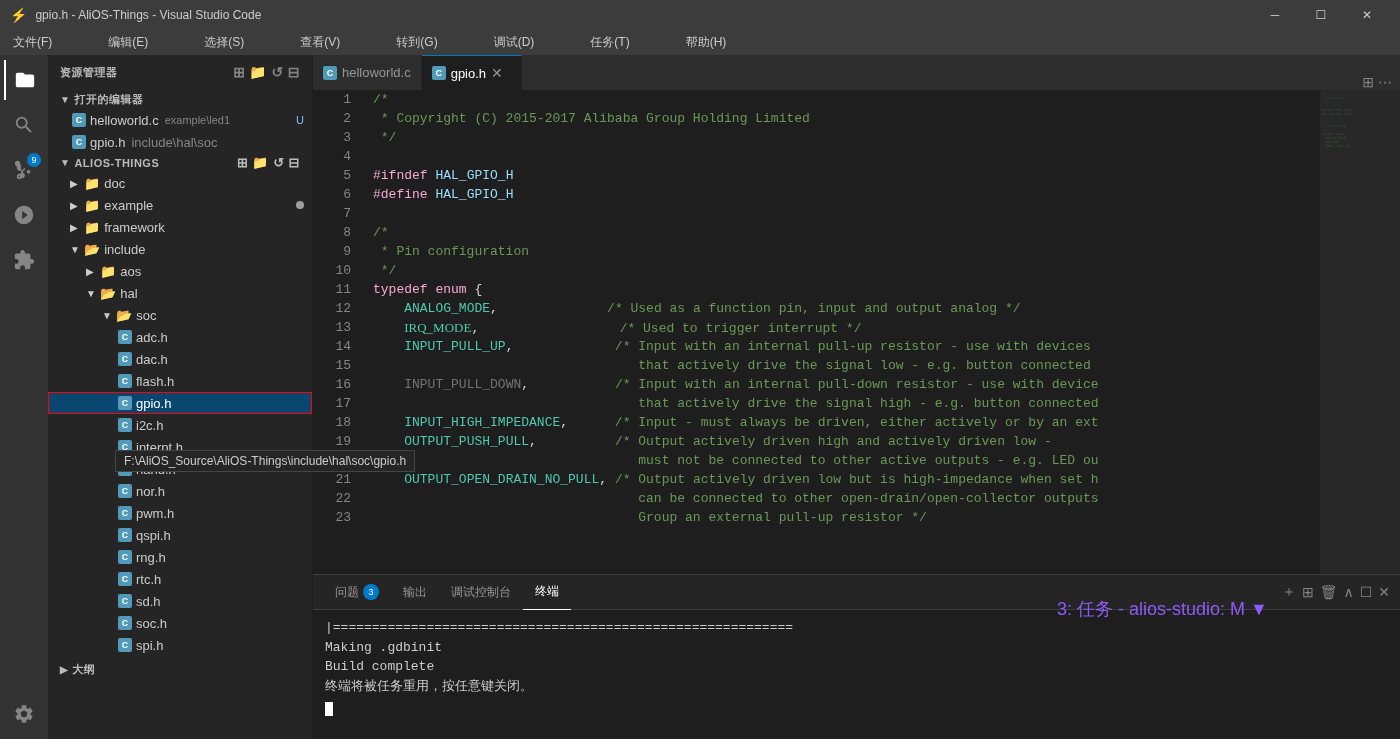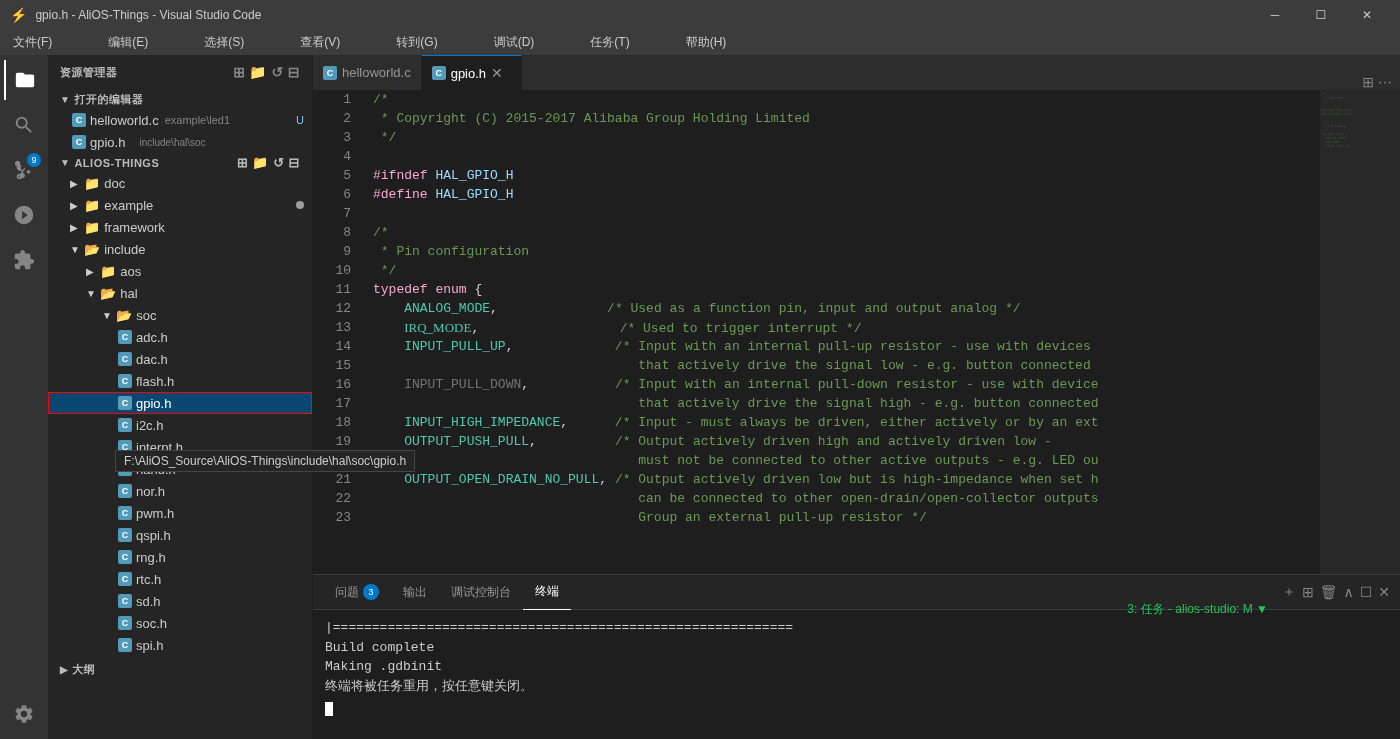--- a/index.html
+++ b/index.html
@@ -382,21 +382,21 @@
     </div>
     <div class="tree-item" style="padding-left: 24px;">
       <span class="c-icon">C</span>
       <span>helloworld.c</span>
       <span style="color:#858585; font-size:11px; margin-left:6px;">example\led1</span>
       <span class="u-badge">U</span>
     </div>
     <div class="tree-item" style="padding-left: 24px;">
       <span class="c-icon">C</span>
       <span>gpio.h</span>
-      <span style="color:#858585; font-size:10px; margin-left:14px;">include\hal\soc</span>
+      <span style="color:#858585; font-size:13px; margin-left:6px;">include\hal\soc</span>
     </div>
 
     <div class="tree-section-title" style="padding-left:12px;">
       <span class="arrow">▼</span>
       <span>ALIOS-THINGS</span>
       <div style="margin-left:auto; display:flex; gap:4px;">
         <span class="action-icon" style="font-size:13px;">⊞</span>
         <span class="action-icon" style="font-size:13px;">📁</span>
         <span class="action-icon" style="font-size:13px;">↺</span>
         <span class="action-icon" style="font-size:13px;">⊟</span>
@@ -614,33 +614,33 @@
             <span>输出</span>
           </div>
           <div class="panel-tab">
             <span>调试控制台</span>
           </div>
           <div class="panel-tab active">
             <span>终端</span>
           </div>
           <div class="panel-tab-spacer"></div>
           <div class="panel-tab-actions">
-            <span style="font-size:12px; color:#22c55e; padding: 0 8px; cursor:pointer;margin-top:34px;">3: 任务 - alios-studio: M ▼</span>
+            <span style="font-size:18px; color:#8b5cf6; padding: 0 8px; cursor:pointer;margin-top:34px;">3: 任务 - alios-studio: M ▼</span>
             <span class="panel-action-btn">＋</span>
             <span class="panel-action-btn">⊞</span>
             <span class="panel-action-btn">🗑</span>
             <span class="panel-action-btn">∧</span>
             <span class="panel-action-btn">☐</span>
             <span class="panel-action-btn">✕</span>
           </div>
         </div>
         <div class="terminal-area">
           <div class="terminal-line">|===========================================================</div>
+          <div class="terminal-line">Making .gdbinit</div>
           <div class="terminal-line">Build complete</div>
-          <div class="terminal-line">Making .gdbinit</div>
           <div class="terminal-line"></div>
           <div class="terminal-line">终端将被任务重用，按任意键关闭。</div>
           <div class="terminal-line"><span class="terminal-cursor"></span></div>
         </div>
       </div>
     </div>
   </div>
 </div>
 
 </body></html>

